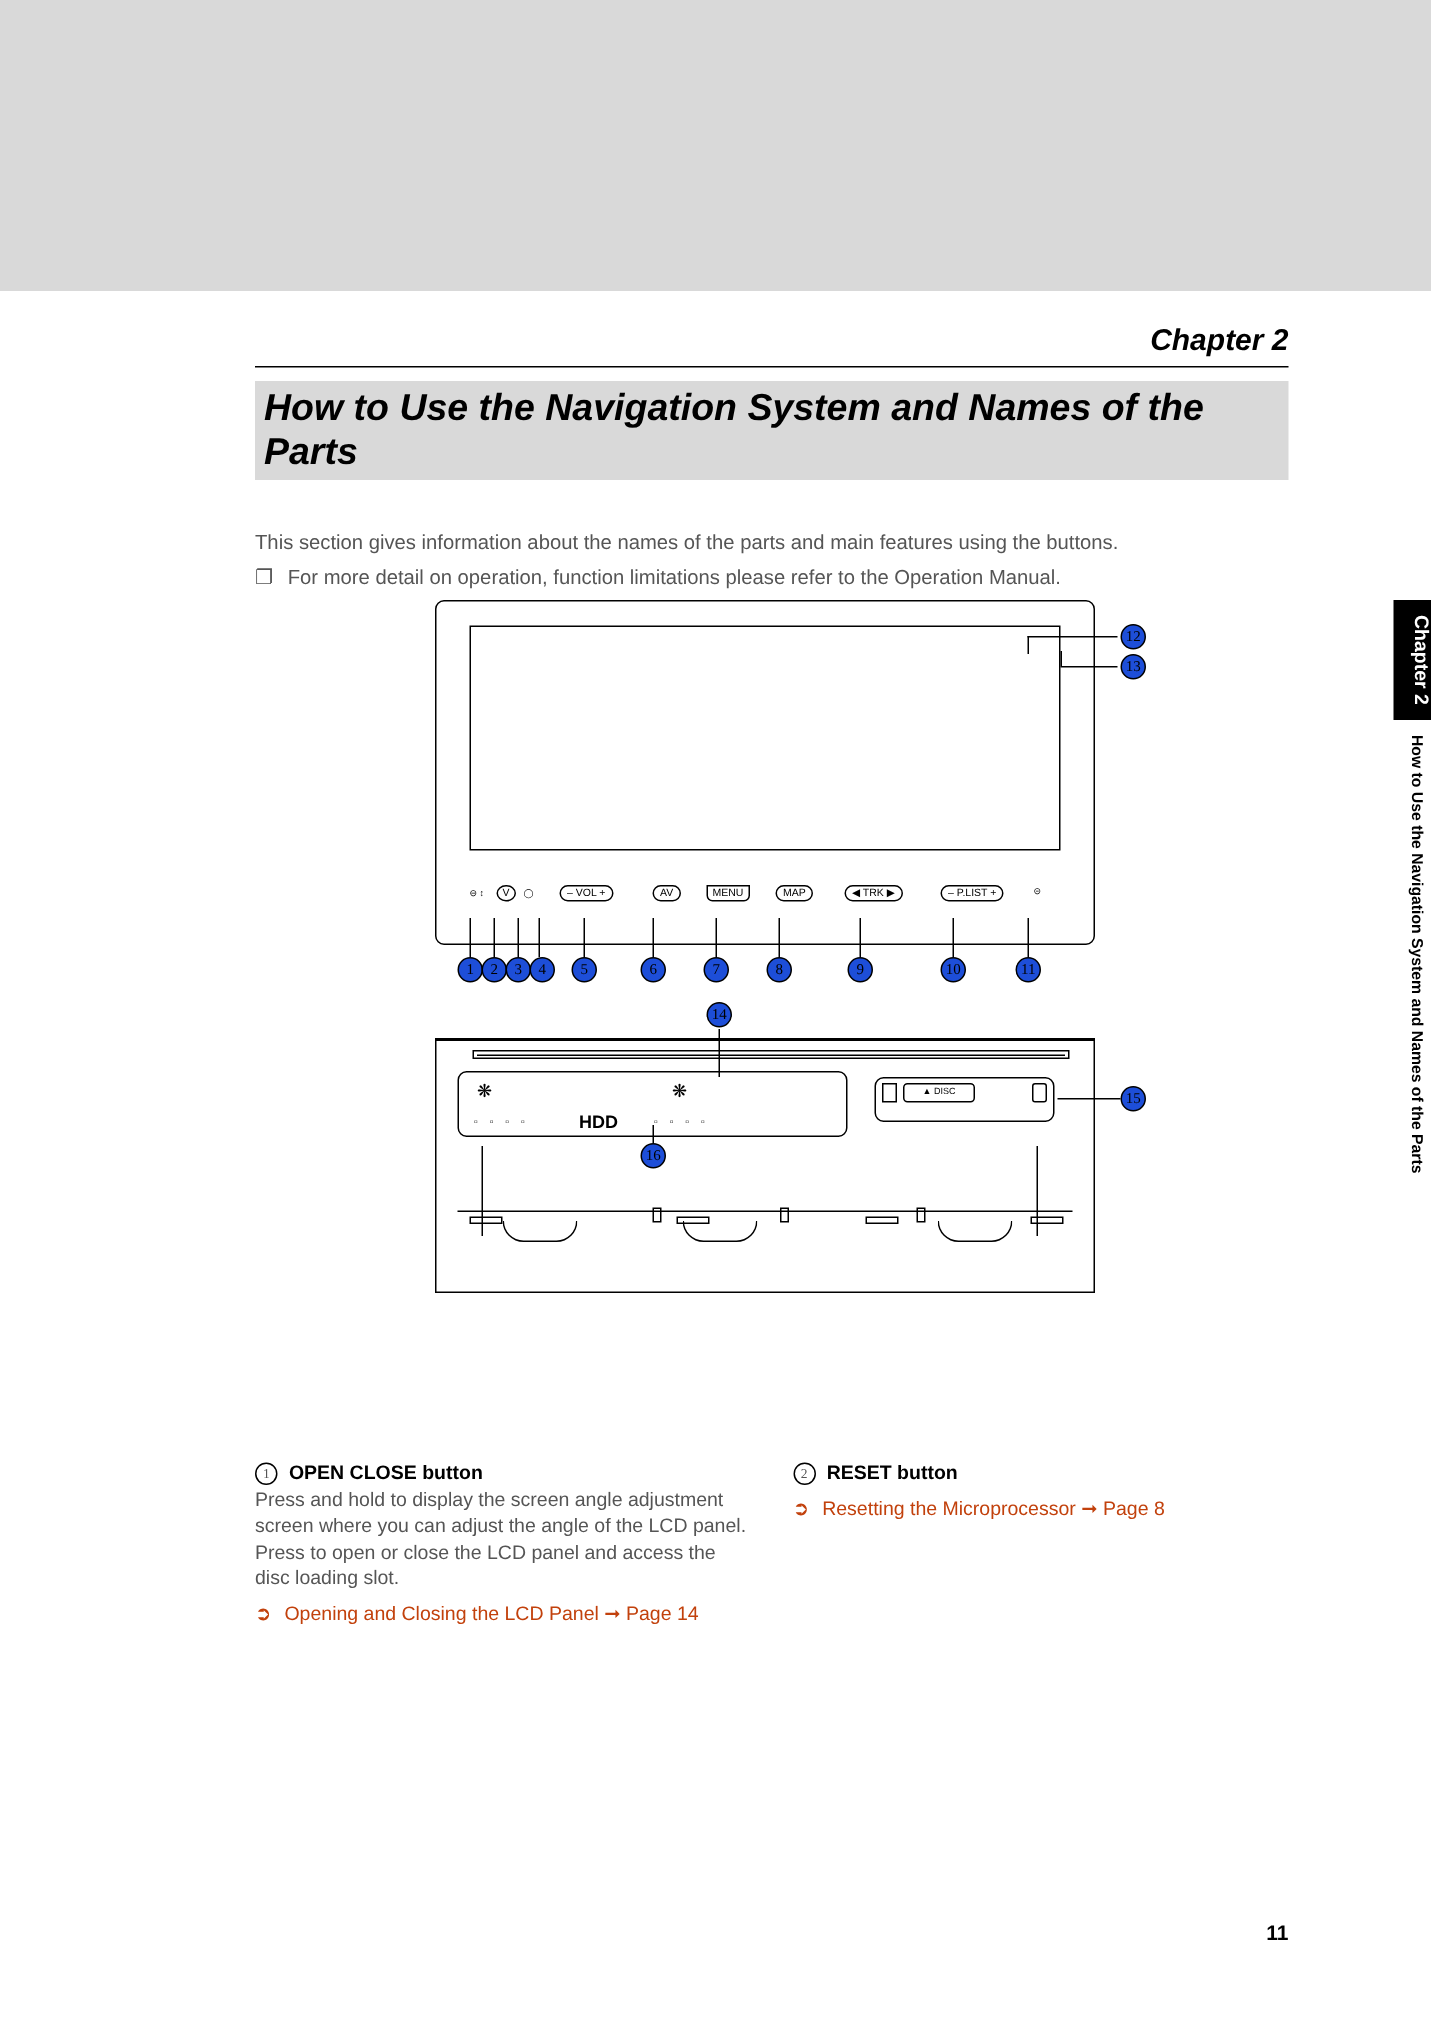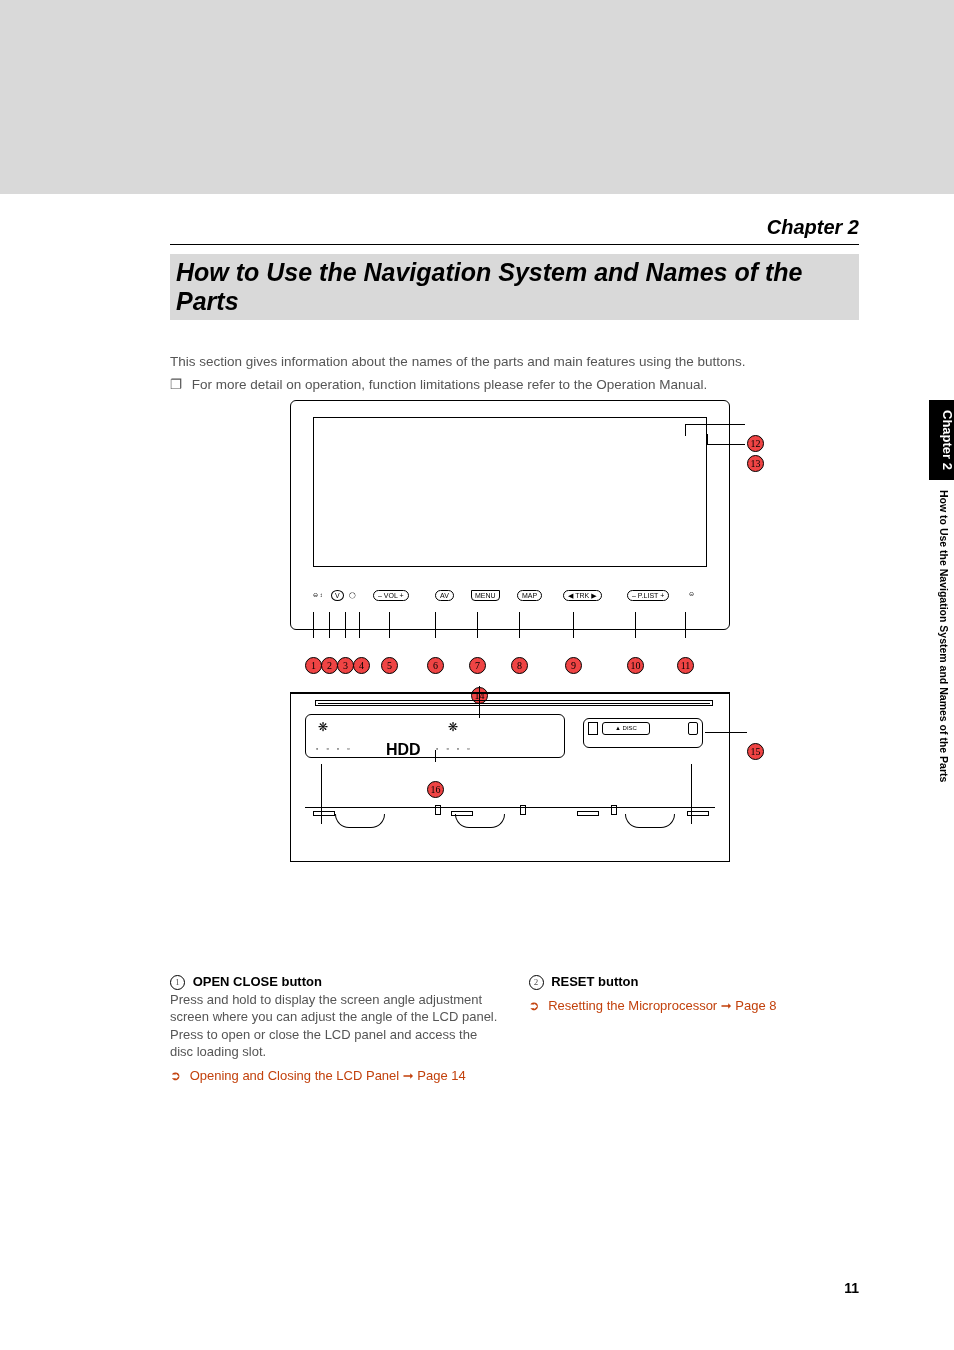--- a/index.html
+++ b/index.html
@@ -19,30 +19,30 @@
   .device { position: relative; width: 440px; height: 230px; border: 1.2px solid #000; border-radius: 6px; margin: 0 auto; }
   .screen { position: absolute; top: 16px; left: 22px; right: 22px; height: 150px; border: 1.2px solid #000; }
   .button-row { position: absolute; bottom: 16px; left: 20px; right: 20px; height: 28px; }
   .btn-row-item { position: absolute; font-size: 7px; font-family: Arial; }
   .tiny { font-size: 6px; }
   .pill { display: inline-block; border: 0.8px solid #000; border-radius: 8px; padding: 1px 4px; line-height: 1; }
   .rect { display: inline-block; border: 0.8px solid #000; padding: 1px 3px; line-height: 1; }
 
   .lead-v { position: absolute; border-left: 1px solid #000; }
   .lead-h { position: absolute; border-top: 1px solid #000; }
-  .num-circle { position: absolute; width: 17px; height: 17px; border: 1px solid #000; border-radius: 50%; font-size: 10px; text-align: center; line-height: 15px; background: #ef4444; font-family: Georgia, serif; margin-top: 19px; }
+  .num-circle { position: absolute; width: 17px; height: 17px; border: 1px solid #000; border-radius: 50%; font-size: 10px; text-align: center; line-height: 15px; background: #1d4ed8; font-family: Georgia, serif; }
 
   .lower-box { position: relative; width: 440px; height: 170px; border: 1.2px solid #000; border-top: 2.5px solid #000; margin: 62px auto 0; }
   .inner-panel { position: absolute; top: 20px; left: 14px; width: 260px; height: 44px; border: 1.2px solid #000; border-radius: 6px; }
   .disc-panel { position: absolute; top: 24px; left: 292px; width: 120px; height: 30px; border: 1.2px solid #000; border-radius: 6px; }
   .slot { position: absolute; top: 6px; left: 24px; right: 16px; height: 6px; border: 1px solid #000; }
   .slot::before { content: ""; position: absolute; left: 2px; right: 2px; top: 2px; border-top: 1px solid #000; }
   .fan { position: absolute; width: 14px; height: 14px; border-radius: 50%; font-size: 12px; text-align: center; line-height: 12px; font-family: serif; }
   .dots { position: absolute; font-size: 7px; letter-spacing: 3px; }
-  .hdd { position: absolute; font-size: 16px; font-weight: bold; }
+  .hdd { position: absolute; font-size: 12px; font-weight: bold; }
   .disc-btn { position: absolute; top: 3px; left: 18px; width: 48px; height: 13px; border: 0.8px solid #000; border-radius: 3px; font-size: 6px; text-align: center; line-height: 11px; }
   .disc-side { position: absolute; top: 3px; left: 4px; width: 10px; height: 13px; border: 0.8px solid #000; }
   .disc-side2 { position: absolute; top: 3px; right: 4px; width: 10px; height: 13px; border: 0.8px solid #000; border-radius: 2px; }
   .bottom-bar { position: absolute; bottom: 30px; left: 14px; right: 14px; height: 24px; border-top: 1px solid #000; }
   .bot-item { position: absolute; border: 1px solid #000; }
   .bot-curve { position: absolute; border: 1px solid #000; border-top: none; border-radius: 0 0 20px 20px; }
   .vline-inner { position: absolute; border-left: 1px solid #000; height: 60px; }
 
   .two-col { position: absolute; top: 973px; left: 170px; right: 95px; display: flex; gap: 28px; }
   .col { flex: 1; font-size: 13px; color: #555; line-height: 1.35; }

